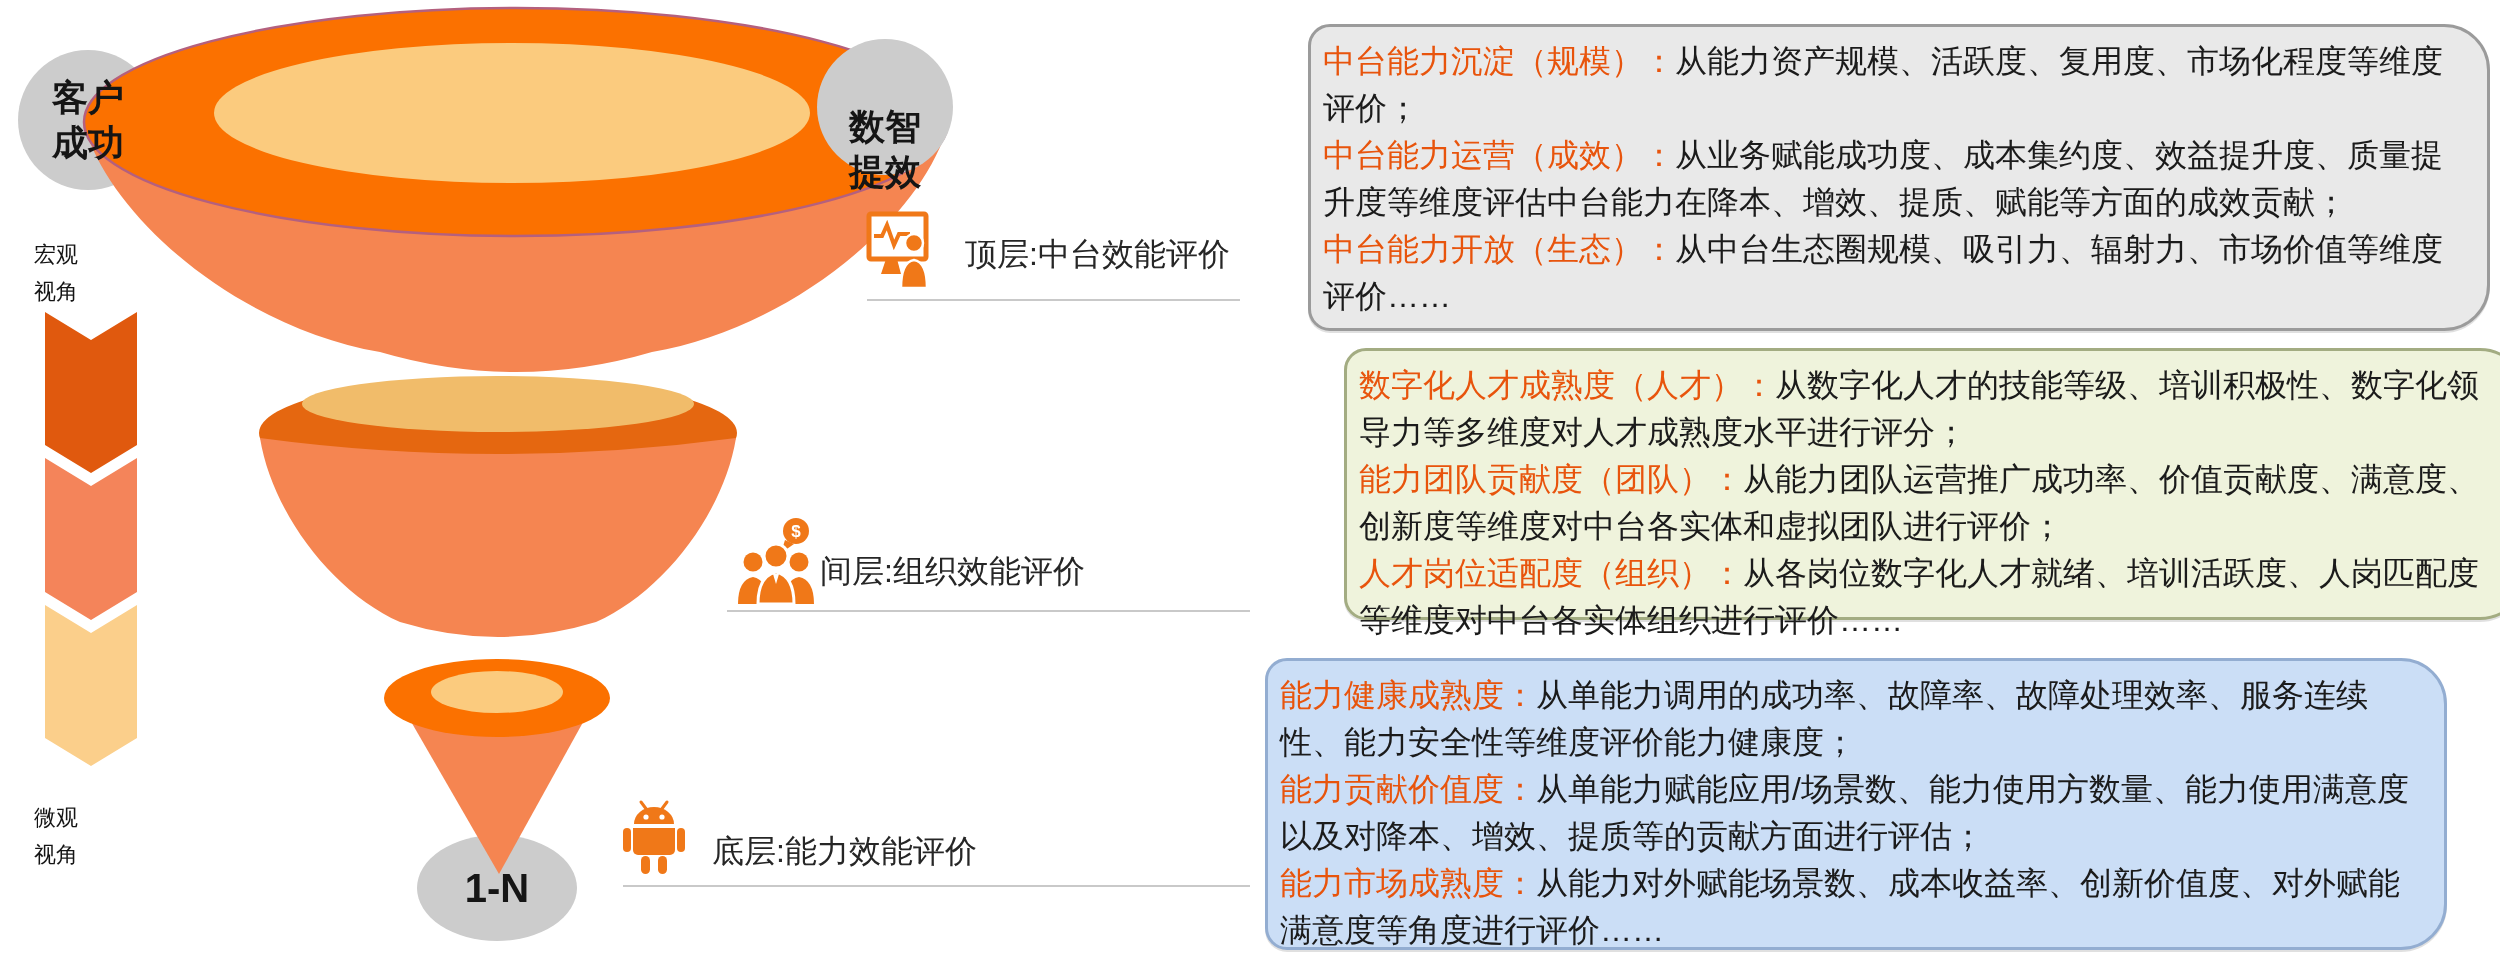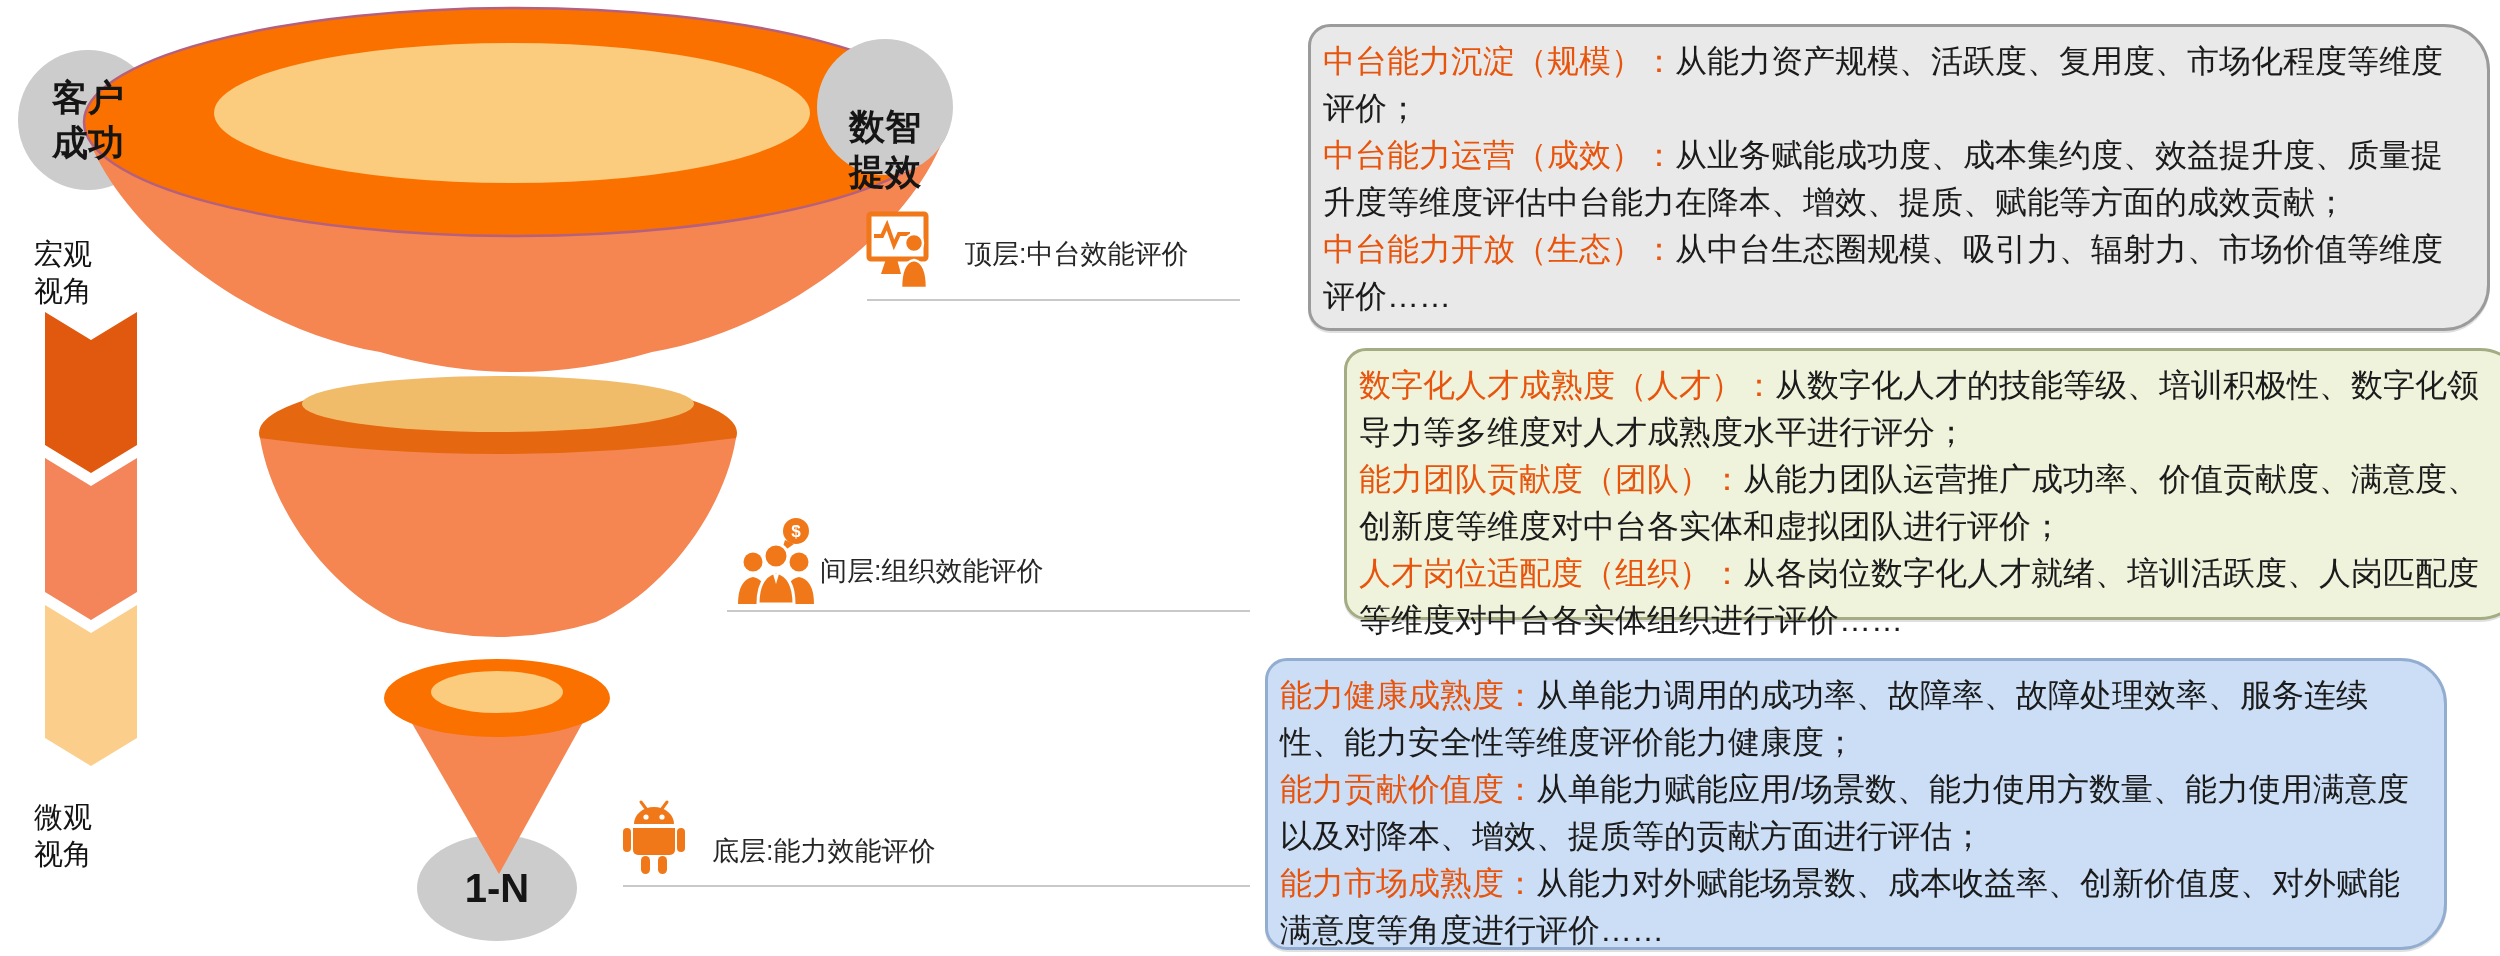--- a/index.html
+++ b/index.html
@@ -14,23 +14,23 @@
   .f-inner-light{fill:var(--funnel-inner-light);}
   .f-rim-mid{fill:var(--funnel-rim-dark);}
   .f-inner-mid{fill:var(--funnel-inner-mid);}
   .f-rim-cone{fill:var(--funnel-rim);}
   .f-gray{fill:var(--bubble-gray);}
   .chev1{fill:var(--chevron-1);} .chev2{fill:var(--chevron-2);} .chev3{fill:var(--chevron-3);}
 
   .bubble-text{color:#151515;font-weight:700;font-size:36px;line-height:45px;text-align:center;width:160px;}
   .bubble-bottom{color:#151515;font-weight:700;font-size:40px;line-height:44px;text-align:center;width:160px;}
 
-  .persp{color:#141414;font-size:29px;line-height:37px;font-weight:400;}
+  .persp{color:#141414;font-size:22px;line-height:37px;font-weight:400;}
 
-  .layer-label{color:#262626;font-size:27px;line-height:40px;font-weight:400;white-space:nowrap;}
+  .layer-label{color:#262626;font-size:32px;line-height:40px;font-weight:400;white-space:nowrap;}
   .layer-line{height:2px;background:var(--underline-gray);}
 
   .icon-orange{fill:var(--icon-orange);}
   .icon-white{fill:#ffffff;}
 
   .panel{box-sizing:border-box;width:1182px;border:3px solid;border-radius:22px 46px 46px 22px;
          padding:11px 16px 0 12px;box-shadow:0 2px 0 rgba(0,0,0,0.12);}
   .panel p{margin:0;font-size:32px;line-height:47px;color:var(--text-dark);word-break:break-all;}
   .panel .ph{color:var(--heading-orange);font-weight:400;}
   .panel-1{background:var(--panel1-bg);border-color:var(--panel1-border);}

